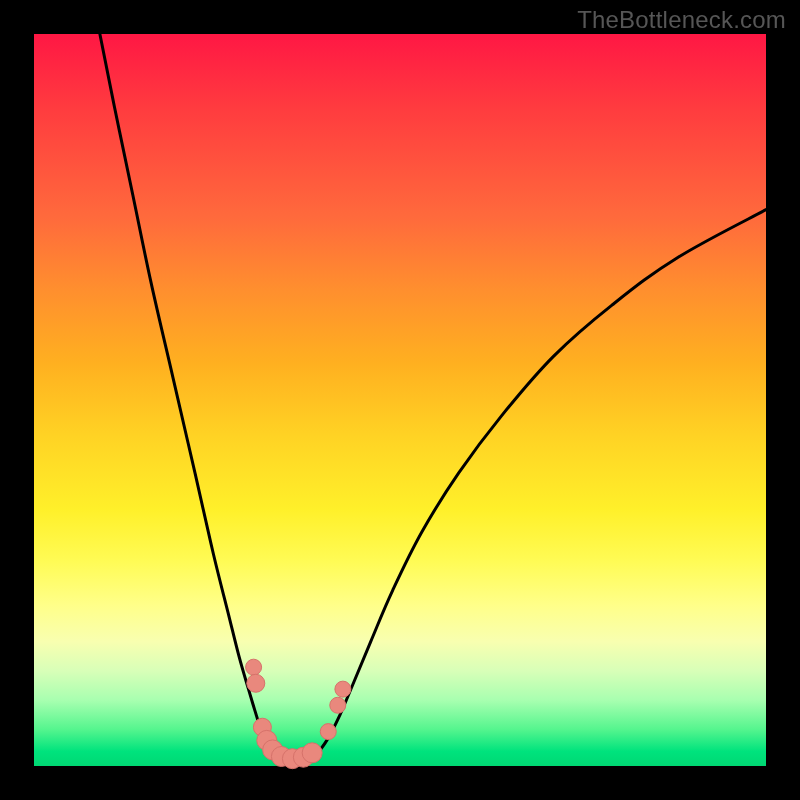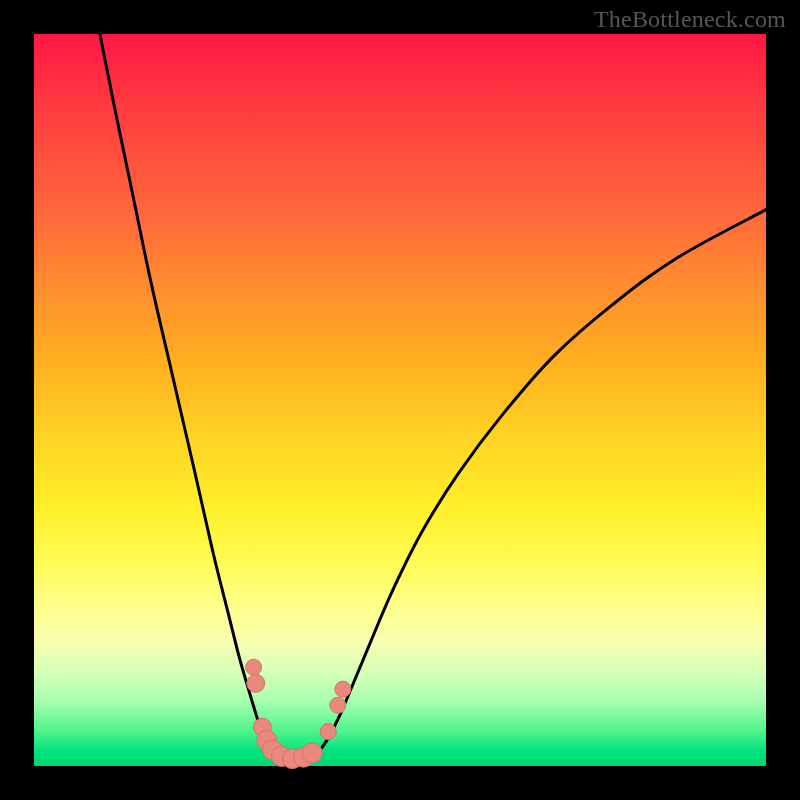--- a/index.html
+++ b/index.html
@@ -39,21 +39,21 @@
       #a8ffb0 91%,
       #55f58e 95%,
       #00e37d 98%,
       #00d873 100%
     );
   }
   .watermark {
     position: absolute;
     top: 6px;
     right: 14px;
-    font-family: Liberation Serif, serif;
+    font-family: Liberation Sans, sans-serif;
     font-size: 24px;
     color: #565656;
     letter-spacing: 0.2px;
     text-align: right;
   }
   svg.curves {
     position: absolute;
     top: 0;
     left: 0;
     width: 800px;

